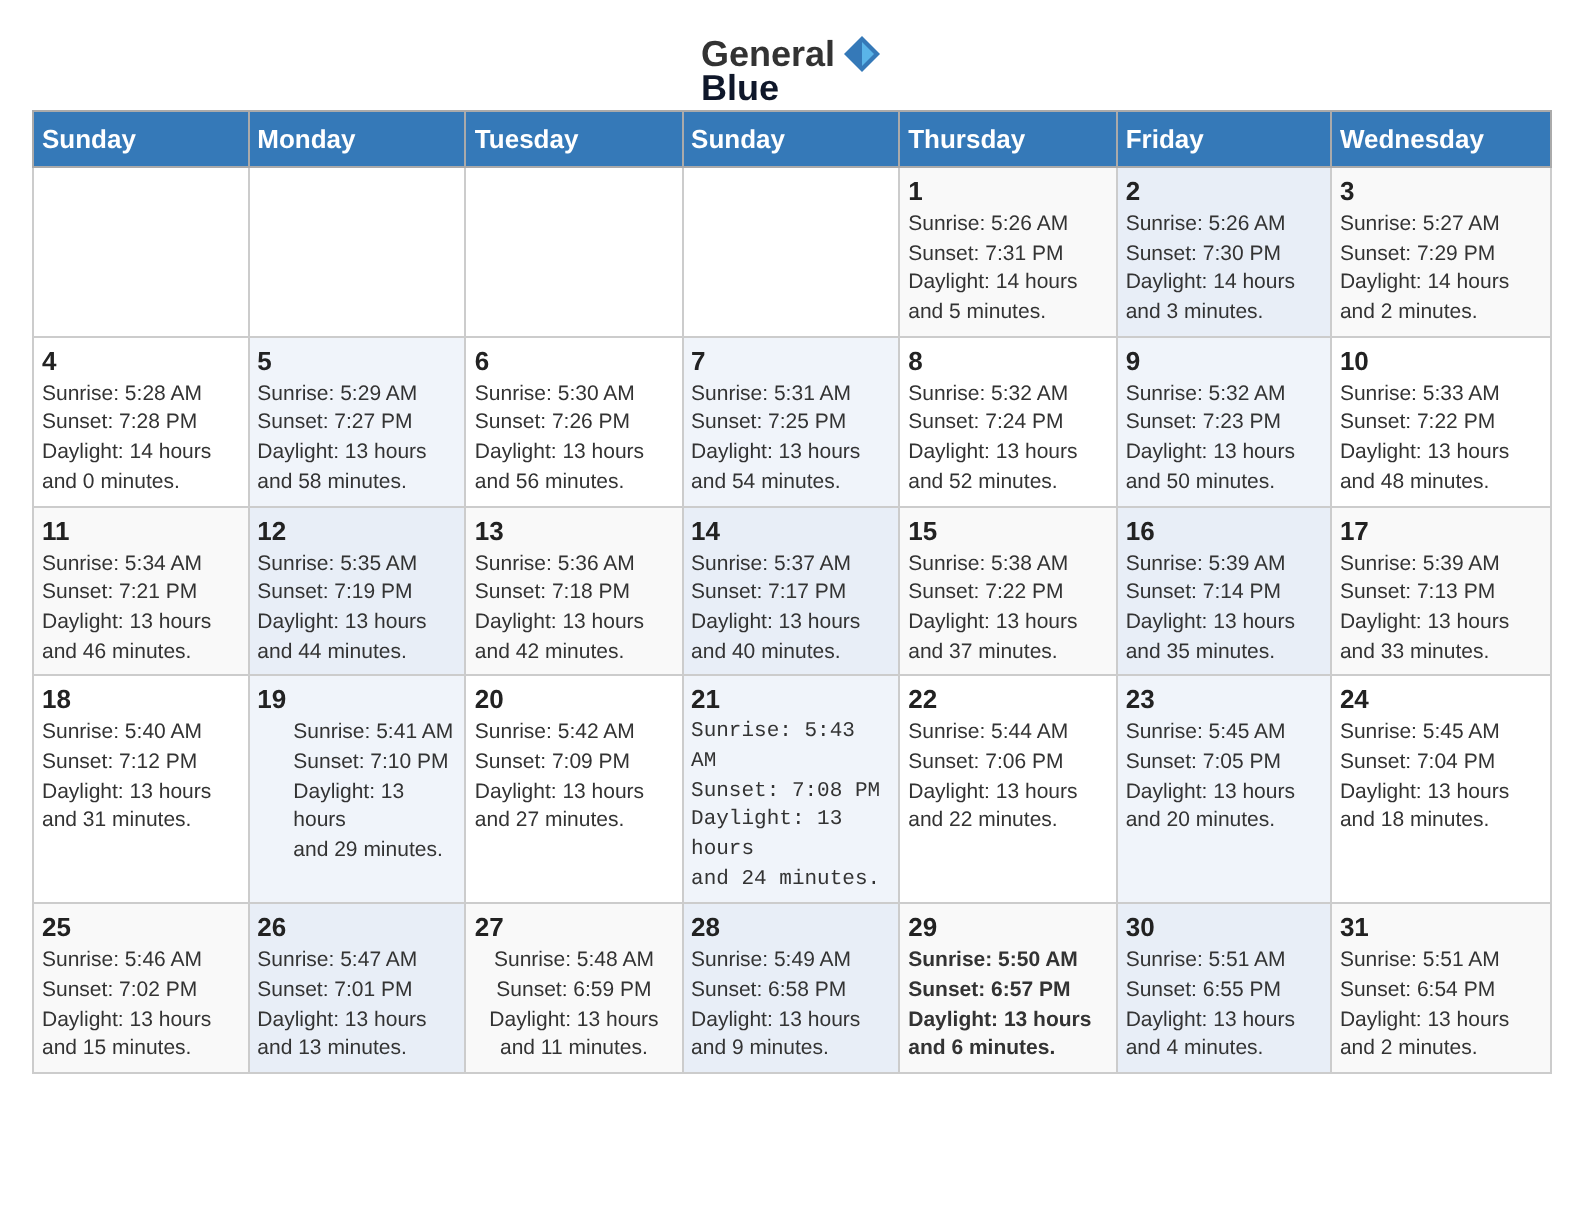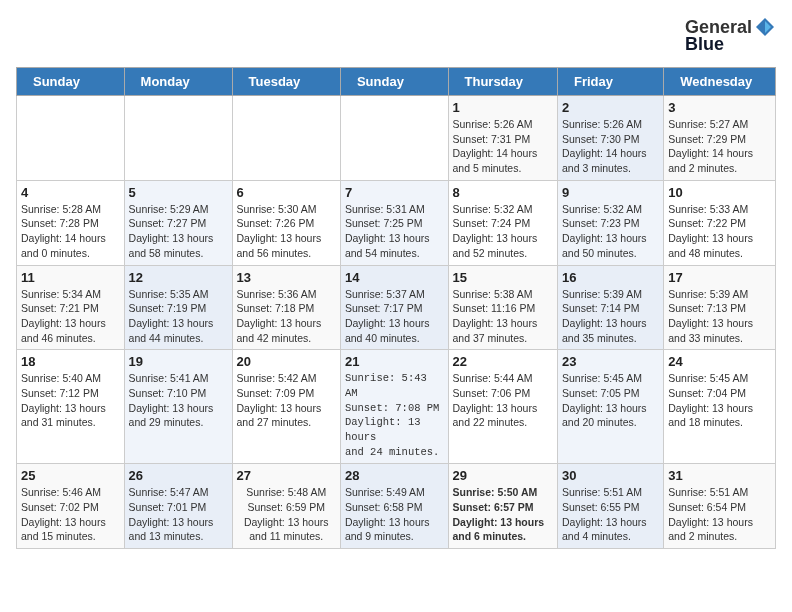--- a/index.html
+++ b/index.html
@@ -5,23 +5,23 @@
     * { box-sizing: border-box; margin: 0; padding: 0; }
     body {
       font-family: Arial, sans-serif;
       background: #fff;
       width: 792px;
       min-height: 612px;
       padding: 16px;
     }
     .header-area {
       display: flex;
-      justify-content: flex-end;
+      justify-content: center;
       align-items: flex-start;
-      margin-bottom: 12px;
+      margin-bottom: 0;
     }
     .logo {
       display: flex;
       flex-direction: column;
       align-items: flex-start;
     }
     .logo-text {
       display: flex;
       align-items: center;
       gap: 2px;
@@ -39,21 +39,21 @@
       color: #555;
     }
     .calendar {
       width: 100%;
       border-collapse: collapse;
       font-size: 11px;
     }
     .calendar thead tr th {
       background: #3579b8;
       color: #fff;
-      padding: 6px 16px;
+      padding: 6px 4px;
       text-align: left;
       font-size: 13px;
       font-weight: bold;
       border: 1px solid #aaa;
     }
     .calendar tbody tr td {
       border: 1px solid #ccc;
       vertical-align: top;
       padding: 4px 4px;
       width: 113px;
@@ -220,21 +220,21 @@
         <td>
           <div class="day-number">14</div>
           <div class="day-info" style="white-space: pre-line;">Sunrise: 5:37 AM
 Sunset: 7:17 PM
 Daylight: 13 hours
 and 40 minutes.</div>
         </td>
         <td>
           <div class="day-number">15</div>
           <div class="day-info" style="white-space: pre-line;">Sunrise: 5:38 AM
-Sunset: 11:16 PM
+Sunset: 7:22 PM
 Daylight: 13 hours
 and 37 minutes.</div>
         </td>
         <td>
           <div class="day-number">16</div>
           <div class="day-info" style="white-space: pre-line;">Sunrise: 5:39 AM
 Sunset: 7:14 PM
 Daylight: 13 hours
 and 35 minutes.</div>
         </td>
@@ -249,21 +249,21 @@
       <tr>
         <td>
           <div class="day-number">18</div>
           <div class="day-info" style="white-space: pre-line;">Sunrise: 5:40 AM
 Sunset: 7:12 PM
 Daylight: 13 hours
 and 31 minutes.</div>
         </td>
         <td>
           <div class="day-number">19</div>
-          <div class="day-info" style="white-space: pre-line;">Sunrise: 5:41 AM
+          <div class="day-info" style="white-space: pre-line; margin-left: 18px;">Sunrise: 5:41 AM
 Sunset: 7:10 PM
 Daylight: 13 hours
 and 29 minutes.</div>
         </td>
         <td>
           <div class="day-number">20</div>
           <div class="day-info" style="white-space: pre-line;">Sunrise: 5:42 AM
 Sunset: 7:09 PM
 Daylight: 13 hours
 and 27 minutes.</div>

